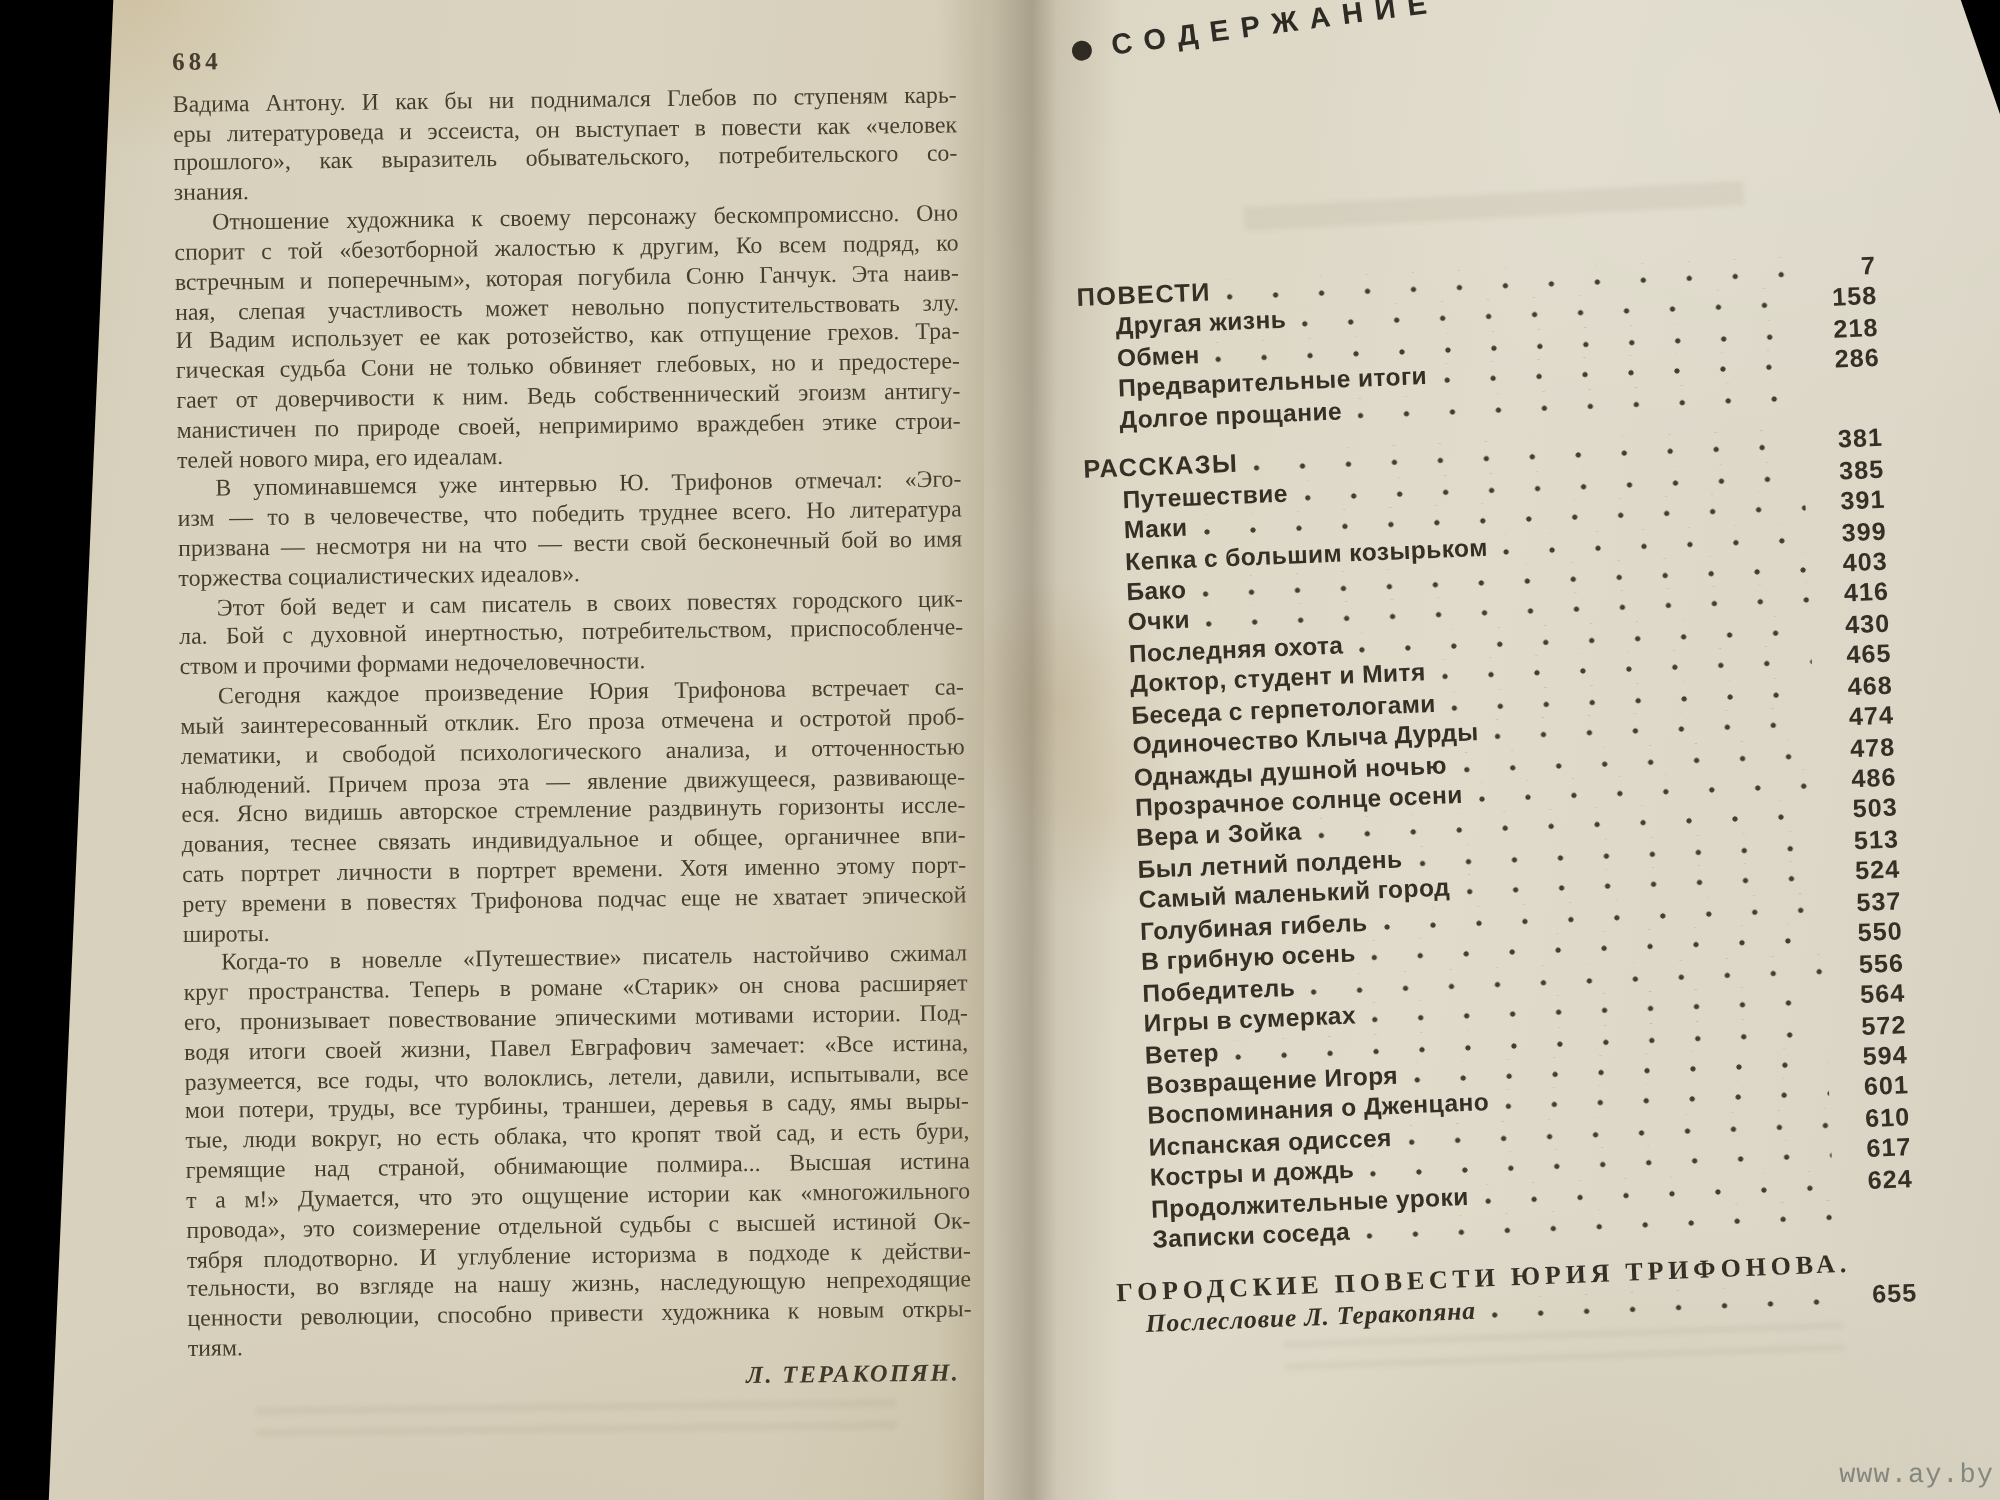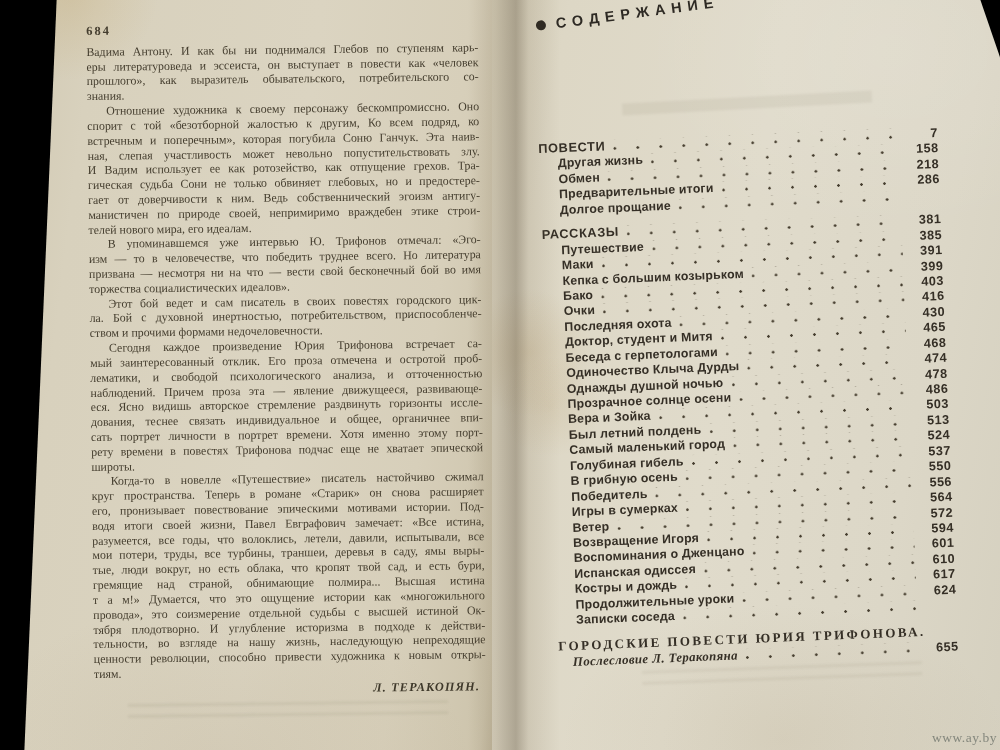--- a/index.html
+++ b/index.html
@@ -91,21 +91,21 @@
   .g-l1 { left:140px; top:702px; width:320px; height:26px;
           background:repeating-linear-gradient(rgba(104,98,74,0) 0 8px, rgba(104,98,74,.15) 8px 11px);
           transform:rotate(-0.7deg); }
   .g-r1 { left:130px; top:107px; width:250px; height:12px;
           background:linear-gradient(rgba(110,100,75,.14), rgba(110,100,75,.14)); transform:rotate(-3deg); }
   .g-r2 { left:150px; top:668px; width:280px; height:24px;
           background:repeating-linear-gradient(rgba(104,98,74,0) 0 8px, rgba(104,98,74,.13) 8px 11px);
           transform:rotate(-2deg); }
   .watermark {
     position:absolute; right:3px; bottom:4px; z-index:9;
-    font-family:Liberation Serif, serif; font-size:13.5px; letter-spacing:.5px;
+    font-family:Liberation Mono, monospace; font-size:13.5px; letter-spacing:.5px;
     color:rgba(128,131,121,.95);
   }
 </style>
 </head>
 <body>
 
 <div class="photo">
 
   <div class="page-left">
     <div class="lp-content">

